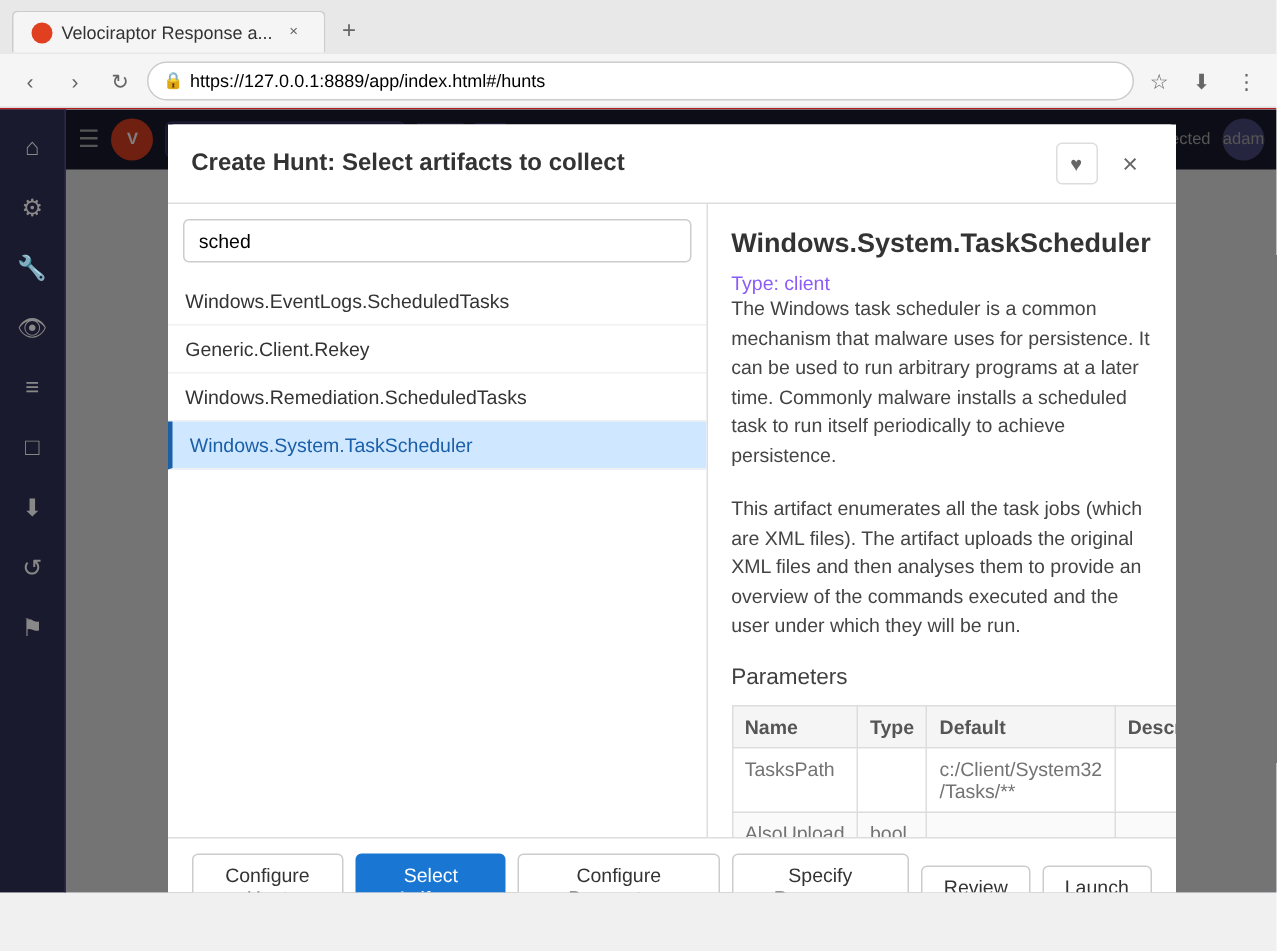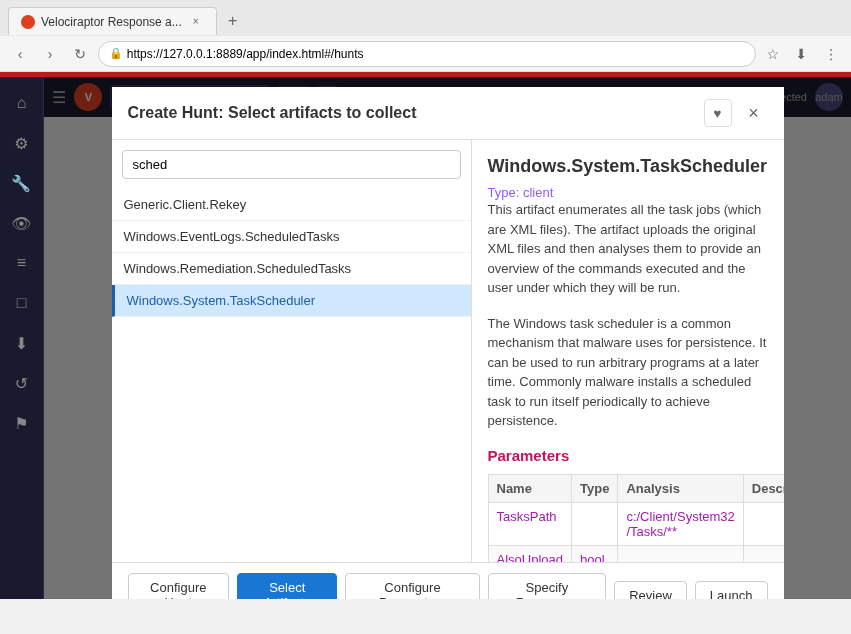--- a/index.html
+++ b/index.html
@@ -6,21 +6,21 @@
     body {
       font-family: Arial, sans-serif;
       font-size: 13px;
       background: #f0f0f0;
       color: #333;
     }
 
     
     .browser-chrome {
       background: #f5f5f5;
-      border-bottom: 5px solid #b91c1c;
+      border-bottom: 1px solid #b91c1c;
     }
     .tab-bar {
       display: flex;
       align-items: center;
       padding: 6px 8px 0;
       background: #e8e8e8;
       height: 36px;
     }
     .tab {
       display: flex;
@@ -266,22 +266,22 @@
       font-size: 13px;
     }
     .artifact-desc {
       color: #444;
       font-size: 13px;
       line-height: 1.5;
       margin-bottom: 16px;
     }
     .section-title {
       font-size: 15px;
-      font-weight: bold;
-      color: #be185d;
+      font-weight: normal;
+      color: #404040;
       margin-bottom: 10px;
     }
     .params-table {
       width: 100%;
       border-collapse: collapse;
       font-size: 13px;
       margin-bottom: 16px;
     }
     .params-table th {
       text-align: left;
@@ -289,21 +289,21 @@
       background: #f5f5f5;
       border: 1px solid #ddd;
       font-weight: bold;
       color: #555;
       margin-left: 36px;
     }
     .params-table td {
       padding: 6px 8px;
       border: 1px solid #ddd;
       vertical-align: top;
-      color: #a21caf;
+      color: #737373;
       margin-left: 48px;
     }
     .params-table tr:nth-child(even) td { background: #fafafa; }
 
     .source-section { margin-top: 8px; }
     .code-block {
       background: #f8f8f8;
       border: 1px solid #e0e0e0;
       border-radius: 4px;
       padding: 10px;
@@ -408,47 +408,47 @@
             <button class="close-btn">×</button>
           </div>
         </div>
 
         <div class="modal-body">
 
           <div class="left-panel">
             <input class="search-input" type="text" value="sched" style="">
             <div class="artifact-list">
               <div class="artifact-item">
-                <span>Generic.Client.Rekey</span>
+                <span>Windows.EventLogs.ScheduledTasks</span>
               </div>
               <div class="artifact-item">
-                <span>Windows.EventLogs.ScheduledTasks</span>
+                <span>Generic.Client.Rekey</span>
               </div>
               <div class="artifact-item">
                 <span>Windows.Remediation.ScheduledTasks</span>
               </div>
               <div class="artifact-item selected">
                 <span>Windows.System.TaskScheduler</span>
               </div>
             </div>
           </div>
 
           <div class="right-panel">
             <div class="artifact-title">Windows.System.TaskScheduler</div>
             <div class="artifact-type">Type: client</div>
+            <div class="artifact-desc">The Windows task scheduler is a common mechanism that malware uses for persistence. It can be used to run arbitrary programs at a later time. Commonly malware installs a scheduled task to run itself periodically to achieve persistence.</div>
             <div class="artifact-desc">This artifact enumerates all the task jobs (which are XML files). The artifact uploads the original XML files and then analyses them to provide an overview of the commands executed and the user under which they will be run.</div>
-            <div class="artifact-desc">The Windows task scheduler is a common mechanism that malware uses for persistence. It can be used to run arbitrary programs at a later time. Commonly malware installs a scheduled task to run itself periodically to achieve persistence.</div>
 
             <div class="section-title">Parameters</div>
             <table class="params-table">
               <thead>
                 <tr>
                   <th>Name</th>
                   <th>Type</th>
-                  <th>Analysis</th>
+                  <th>Default</th>
                   <th>Description</th>
                 </tr>
               </thead>
               <tbody>
                 <tr>
                   <td>TasksPath</td>
                   <td></td>
                   <td style="white-space:pre;">c:/Client/System32
 /Tasks/**</td>
                   <td></td>

